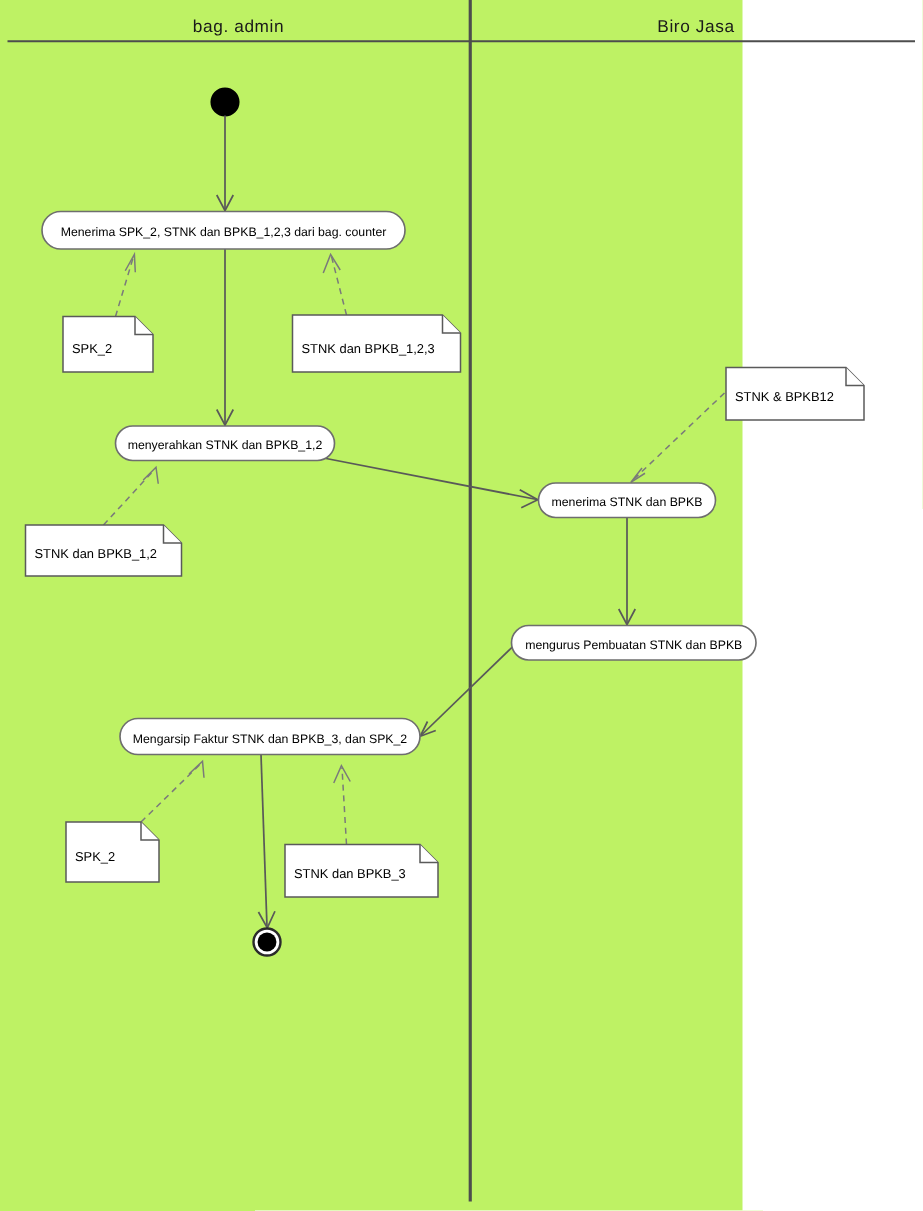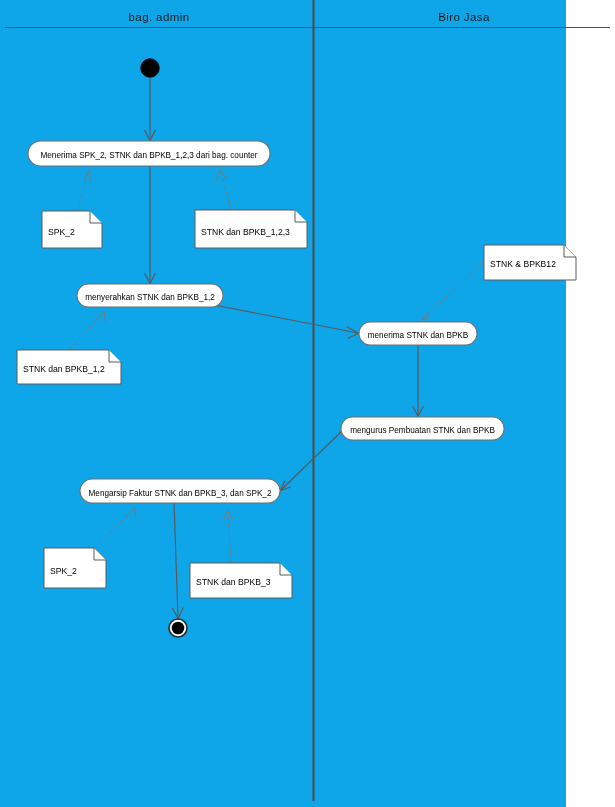--- a/index.html
+++ b/index.html
@@ -8,23 +8,23 @@
     background: #ffffff;
   }
   body {
     width: 615px;
     height: 807px;
     font-family: "Liberation Sans", sans-serif;
     overflow: hidden;
   }
   #diagram-root {
     position: relative;
-    width: 566px;
+    width: 495px;
     height: 807px;
-    background: #0ea5e9;
+    background: #bef264;
   }
   svg#uml-canvas {
     display: block;
     width: 615px;
     height: 807px;
   }
   .lane-title {
     font-family: "Liberation Sans", sans-serif;
     font-size: 11.5px;
     fill: #1a1a1a;

